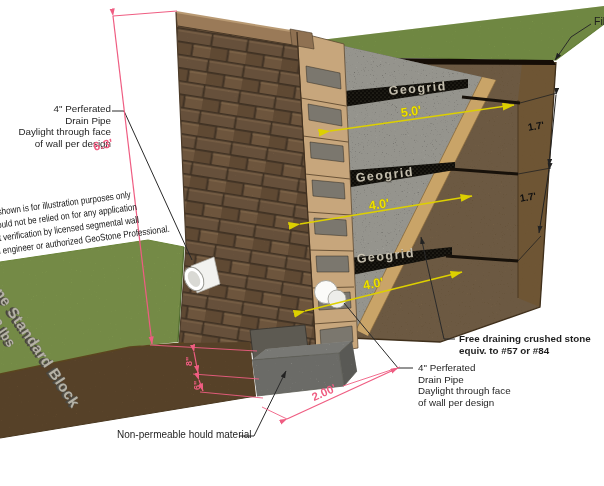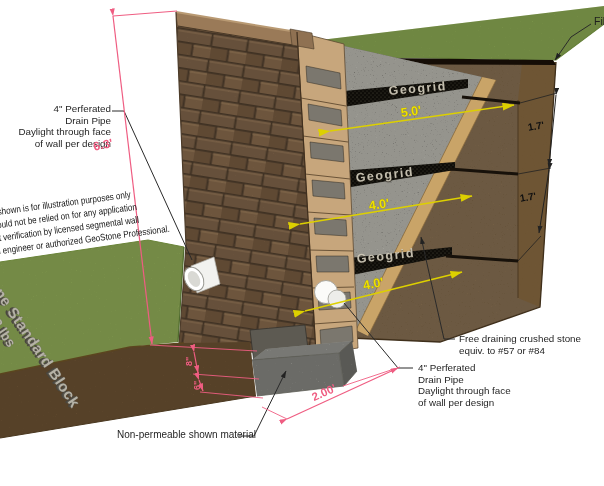--- a/index.html
+++ b/index.html
@@ -263,30 +263,30 @@
 
 <div class="lbl yellow rot" style="left:400px;top:106px;font-size:12.5px;transform:rotate(-8deg);">5.0'</div>
 <div class="lbl yellow rot" style="left:368px;top:199px;font-size:12.5px;transform:rotate(-8deg);">4.0'</div>
 <div class="lbl yellow rot" style="left:362px;top:279px;font-size:12.5px;transform:rotate(-11deg);">4.0'</div>
 
 <div class="lbl ann" style="left:594px;top:15px;font-size:10.5px;">Fil</div>
 
 <div class="lbl blackdim rot" style="left:527px;top:122px;transform:rotate(-10deg);">1.7'</div>
 <div class="lbl blackdim rot" style="left:519px;top:193px;transform:rotate(-10deg);">1.7'</div>
 
-<div class="lbl" style="left:459px;top:333px;font-size:9.8px;">
+<div class="lbl" style="left:459px;top:333px;font-size:9.8px;font-weight:bold;">
   <div>Free draining crushed stone</div>
   <div>equiv. to #57 or #84</div>
 </div>
 
 <div class="lbl" style="left:418px;top:362px;font-size:9.8px;">
   <div>4" Perferated</div>
   <div>Drain Pipe</div>
   <div>Daylight through face</div>
   <div>of wall per design</div>
 </div>
 
-<div class="lbl" style="left:117px;top:429px;font-size:10px;">Non-permeable shown material</div>
+<div class="lbl" style="left:117px;top:429px;font-size:10px;">Non-permeable hould material</div>
 
 <div class="lbl pink rot" style="left:310px;top:392px;font-size:11.5px;transform:rotate(-24deg);">2.00'</div>
 <div class="lbl pink rot" style="left:184px;top:366px;font-size:9px;transform:rotate(-90deg);">8"</div>
 <div class="lbl pink rot" style="left:192px;top:390px;font-size:9px;transform:rotate(-90deg);">6"</div>
 </div>
 
 </body></html>

